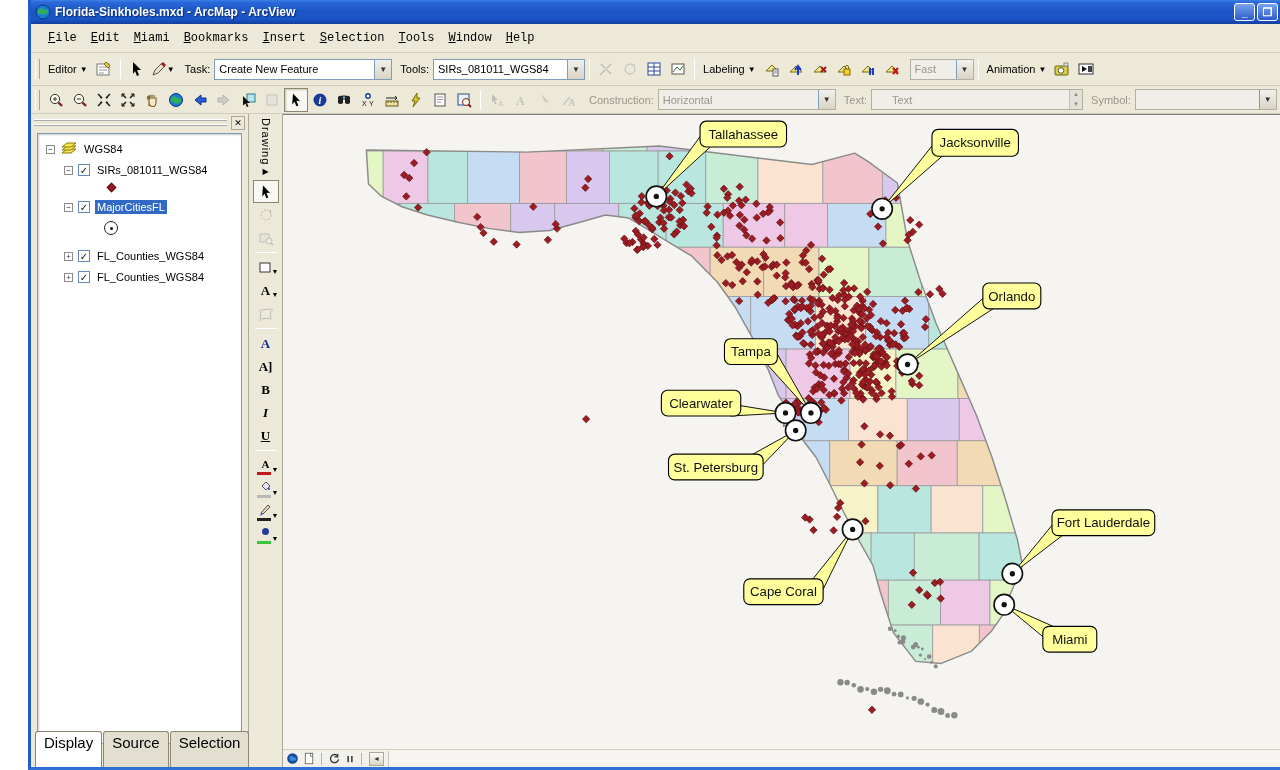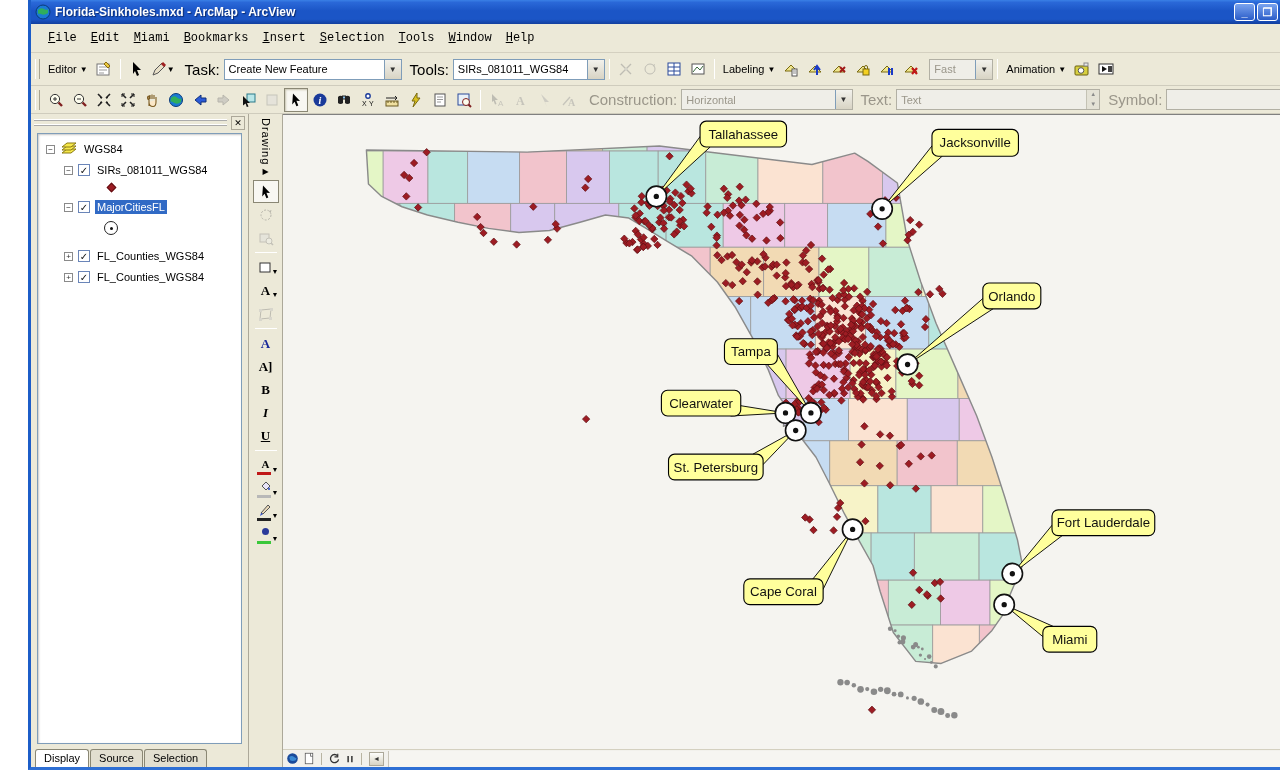--- a/index.html
+++ b/index.html
@@ -24,29 +24,29 @@
   .toolbar { display:flex; align-items:center; background:#ece9d8; border-bottom:1px solid #cfccbd; padding:0 2px; }
   #toolbar1 { height:33px; flex:0 0 33px; }
   #toolbar2 { height:28px; flex:0 0 28px; }
   .grip { width:5px; height:20px; margin:0 4px 0 2px; border-left:1px solid #fff; border-right:1px solid #a8a492; }
   .tsep { width:1px; height:20px; background:#b8b4a2; border-right:1px solid #fff; margin:0 4px; }
   .tbtn { height:24px; min-width:24px; display:flex; align-items:center; justify-content:center; padding:0 2px; font-size:11px; color:#000; }
   .tbtn.pressed { border:1px solid #8a8774; background:#f8f7f2; box-shadow:inset 1px 1px 2px #c8c4b0; }
   .tbtn.disabled svg { opacity:.45; filter:grayscale(1); }
   .drop-label { font-size:11px; display:flex; align-items:center; gap:3px; padding:0 4px; }
   .dd-arrow { font-size:8px; }
-  .tlabel { font-size:15px; margin:0 4px 0 8px; }
+  .tlabel { font-size:11px; margin:0 4px 0 8px; }
   .tlabel.gray { color:#9a968a; }
   .combo { height:21px; border:1px solid #7f9db9; background:#fff; display:flex; align-items:center; font-size:11px; }
   .combo .val { padding:0 4px; white-space:nowrap; overflow:hidden; flex:1; }
   .combo .dd { width:17px; height:100%; border-left:1px solid #7f9db9; background:linear-gradient(180deg,#f2f1ec,#d8d4c4); display:flex; align-items:center; justify-content:center; font-size:8px; color:#333; flex:0 0 17px; }
   .combo.disabled { background:#efeee8; border-color:#b2b0a4; }
   .combo.disabled .val { color:#9a968a; }
   .txtinput { height:21px; border:1px solid #b2b0a4; background:#efeee8; display:flex; align-items:center; font-size:11px; }
-  .txtinput .val { padding:0 4px; color:#9a968a; flex:1; }
+  .txtinput .val { padding:0 20px; color:#9a968a; flex:1; }
   .spin { width:13px; display:flex; flex-direction:column; height:100%; border-left:1px solid #c4c2b4; }
   .spin span { flex:1; font-size:6px; line-height:9px; text-align:center; color:#8a8a8a; background:#e4e2d6; }
 
   
   #content { flex:1; display:flex; min-height:0; background:#ece9d8; }
 
   
   #toc { width:218px; flex:0 0 218px; display:flex; flex-direction:column; border-right:1px solid #aca899; }
   #toc-header { height:17px; flex:0 0 17px; display:flex; align-items:center; padding:0 3px; }
   #toc-header .griplines { flex:1; height:7px; border-top:2px ridge #fff; border-bottom:2px ridge #fff; margin-right:4px; }
@@ -56,21 +56,21 @@
   .expander { width:9px; height:9px; border:1px solid #8a8a8a; background:#fff; font-size:8px; line-height:7px; text-align:center; color:#333; margin-right:5px; flex:0 0 9px; }
   .checkbox { width:12px; height:12px; border:1px solid #6a85b8; background:#fff; margin-right:5px; font-size:10px; line-height:11px; text-align:center; color:#111; flex:0 0 12px; }
   .layer-label { padding:1px 2px; }
   .layer-label.selected { background:#316ac5; color:#fff; }
   .tree-root-label { font-weight:normal; }
   .sym-row { margin:2px 0 9px 0; display:flex; }
   .red-diamond { width:7px; height:7px; background:#9d1c23; border:1px solid #5f1013; transform:rotate(45deg); }
   .circle-dot { width:14px; height:14px; border:1px solid #222; border-radius:50%; position:relative; }
   .circle-dot::after { content:""; position:absolute; left:5px; top:5px; width:3px; height:3px; background:#111; border-radius:50%; }
   #toc-tabs { height:21px; flex:0 0 21px; display:flex; align-items:flex-end; padding-left:4px; }
-  .toc-tab { font-size:11px; padding:2px 8px 3px 8px; border:1px solid #8a8774; border-bottom:none; border-radius:3px 3px 0 0; background:#e2dfd0; margin-right:1px; }
+  .toc-tab { font-size:15px; padding:2px 8px 16px 8px; border:1px solid #8a8774; border-bottom:none; border-radius:3px 3px 0 0; background:#e2dfd0; margin-right:1px; }
   .toc-tab.active { background:#fff; position:relative; top:0; }
 
   
   #drawbar { width:34px; flex:0 0 34px; display:flex; flex-direction:column; align-items:center; background:#ece9d8; border-right:1px solid #aca899; padding-top:4px; }
   #drawbar .vlabel { writing-mode:vertical-rl; font-size:11px; color:#000; margin-bottom:2px; letter-spacing:1px; }
   #drawbar .varrow { font-size:8px; margin-bottom:4px; }
   .vbtn { width:26px; height:23px; display:flex; align-items:center; justify-content:center; font-size:13px; position:relative; }
   .vbtn.pressed { border:1px solid #8a8774; background:#f8f7f2; }
   .vbtn.disabled { opacity:.4; filter:grayscale(1); }
   .vbtn .mini-dd { position:absolute; right:0; bottom:4px; font-size:7px; }

